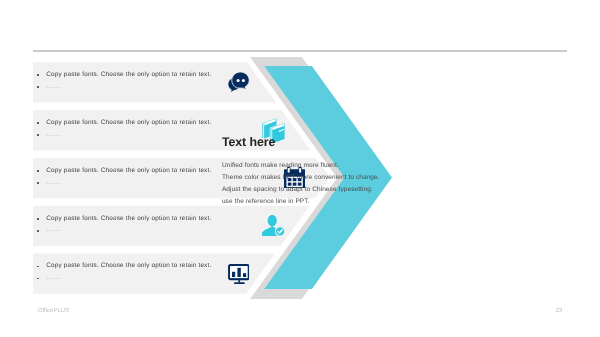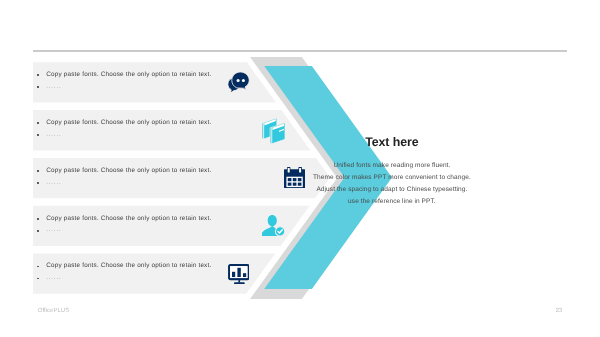--- a/index.html
+++ b/index.html
@@ -9,21 +9,21 @@
   .rule{position:absolute;background:#cacaca;}
   .rule-top{left:33.2px;top:50.0px;width:533.8px;height:2px;}
 
   .rowtext{position:absolute;left:37.3px;}
   .bl{display:flex;align-items:flex-start;}
   .bl2{margin-top:5.6px;}
   .bul{width:1.6px;height:1.8px;background:#5e5e5e;margin-top:2.4px;margin-right:7.4px;flex:0 0 auto;}
   .bt{font-size:6.35px;color:#3d3d3d;line-height:1;letter-spacing:0.19px;white-space:nowrap;}
   .bt2{color:#a6a6a6;letter-spacing:0.12em;}
 
-  .right{position:absolute;right:38.1px;top:136.2px;text-align:center;width:340px;}
+  .right{position:absolute;right:38.1px;top:136.2px;text-align:left;width:340px;}
   .title{font-size:12.4px;font-weight:bold;color:#232323;letter-spacing:-0.08px;line-height:1;}
   .body{margin-top:11.5px;font-size:6.5px;color:#4a4a4a;line-height:11.9px;letter-spacing:0.09px;white-space:nowrap;}
 
   .foot{position:absolute;font-size:6px;color:#bdbdbd;letter-spacing:0.02px;}
   .foot-l{left:37.8px;top:308.3px;}
   .foot-r{right:37.6px;top:308.3px;}
 </style>
 </head>
 <body>
 

